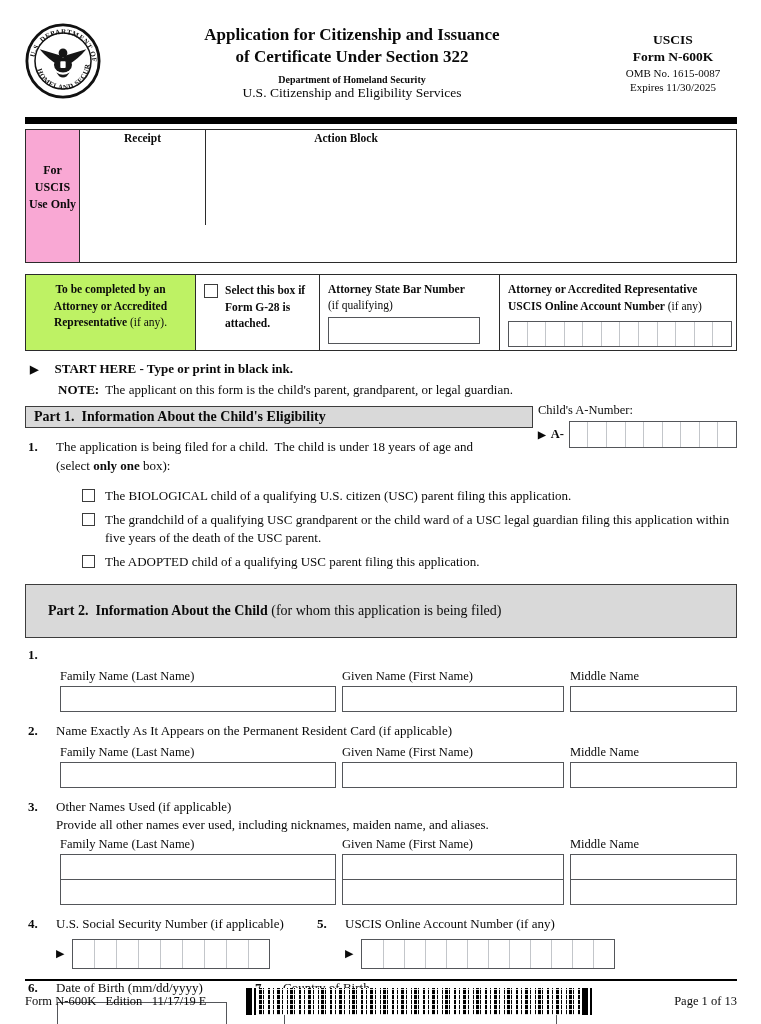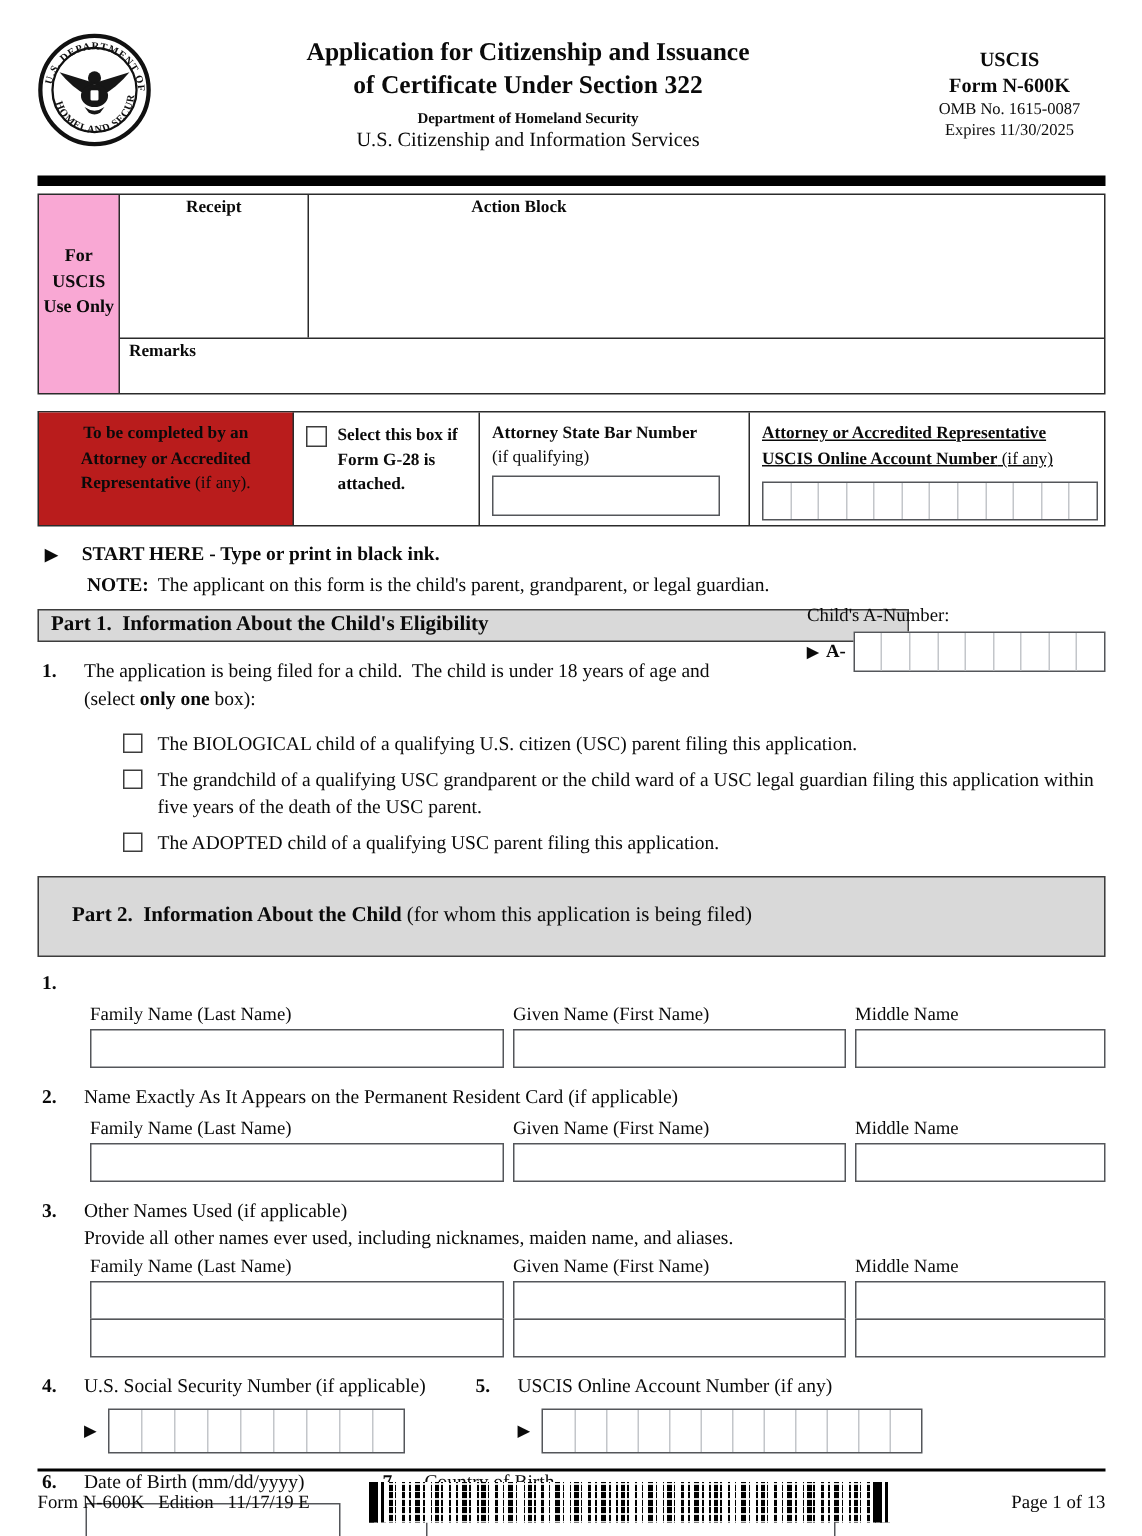--- a/index.html
+++ b/index.html
@@ -40,27 +40,27 @@
     font-weight: bold; font-size: 11.5px; padding: 2px 6px;
   }
 
   
   .attorney-table {
     margin-top: 11px; border: 1.4px solid #2b2b2b; height: 77px;
     display: grid; grid-template-columns: 170px 124px 180px 1fr;
     font-size: 11.5px;
   }
   .at-c1 {
-    background: #b91c1c; border-right: 1.4px solid #2b2b2b;
+    background: #bef264; border-right: 1.4px solid #2b2b2b;
     text-align: center; font-weight: bold; padding: 6px 10px; line-height: 1.45;
   }
   .at-c1 .normal { font-weight: normal; }
   .at-c2 { border-right: 1.4px solid #2b2b2b; padding: 7px 6px 0 8px; display: flex; gap: 7px; font-weight: bold; line-height: 1.45; }
   .at-c3 { border-right: 1.4px solid #2b2b2b; padding: 6px 8px 0 8px; line-height: 1.4; }
-  .at-c4 { padding: 6px 8px 0 8px; line-height: 1.5; text-decoration: underline; }
+  .at-c4 { padding: 6px 8px 0 8px; line-height: 1.5; }
   .checkbox { width: 14px; height: 14px; border: 1.2px solid #3c3c3c; background: #fff; flex: none; margin-top: 2px; }
   .input-box { border: 1.5px solid #54565a; background: #fff; }
   .bar-input { width: 152px; height: 27px; margin-top: 4px; }
   .seg-box { display: flex; border: 1.5px solid #54565a; background: #fff; }
   .seg-cell { flex: 1; border-left: 1px solid #c3c6ca; }
   .seg-cell:first-child { border-left: none; }
   .acct-seg { width: 224px; height: 26px; margin-top: 5px; }
 
   
   .start-line { margin: 10px 0 0 5px; display: flex; gap: 16px; font-weight: bold; font-size: 13px; align-items: baseline; }
@@ -68,21 +68,21 @@
   .note-line { margin: 5px 0 0 33px; font-size: 13px; }
   .note-line b { margin-right: 6px; }
 
   
   .part-bar {
     background: #d9d9d9; border: 1.5px solid #3d3d3d;
     font-weight: bold; font-size: 14px; padding: 2px 8px; white-space: pre-wrap;
   }
   .part-bar .normal { font-weight: normal; }
   .part1-row { position: relative; margin-top: 8px; }
-  .part1-bar { width: 581px; }
+  .part1-bar { width: 508px; }
   .a-number { position: absolute; right: 0; top: -3px; width: 199px; font-size: 12.5px; }
   .a-number-row { display: flex; align-items: center; gap: 5px; margin-top: 3px; font-weight: bold; }
   .a-number-row .arrow { font-size: 10px; }
   .a-seg { flex: 1; height: 27px; }
 
   
   .item { display: flex; font-size: 13px; line-height: 1.45; }
   .item .num { width: 31px; flex: none; font-weight: bold; padding-left: 3px; }
   .itext { white-space: pre-wrap; }
   .itext b, .bold { font-weight: bold; }
@@ -158,37 +158,36 @@
           <ellipse cx="40" cy="44" rx="9.5" ry="8"></ellipse>
           <path d="M33 52 Q40 57 47 52 L44 56 Q40 58.5 36 56 Z"></path>
           <rect x="36.5" y="39.5" width="7" height="8.5" rx="1.5" fill="#fff" stroke="#161616" stroke-width="1.4"></rect>
         </g>
       </svg>
     </div>
     <div class="header-center">
       <div class="title-line">Application for Citizenship and Issuance</div>
       <div class="title-line">of Certificate Under Section 322</div>
       <div class="dept">Department of Homeland Security</div>
-      <div class="agency">U.S. Citizenship and Information Services</div>
+      <div class="agency">U.S. Citizenship and Eligibility Services</div>
     </div>
     <div class="header-right">
       <div class="hr-bold">USCIS</div>
       <div class="hr-bold">Form N-600K</div>
       <div class="hr-small">OMB No. 1615-0087</div>
       <div class="hr-small">Expires 11/30/2025</div>
     </div>
   </div>
 
   <div class="black-bar"></div>
 
   <div class="use-table">
     <div class="ut-side">For USCIS Use Only</div>
     <div class="ut-head ut-b">Receipt</div>
     <div class="ut-head">Action Block</div>
-    <div class="ut-remarks">Remarks</div>
   </div>
 
   <div class="attorney-table">
     <div class="at-c1">
       <span>To be completed by an Attorney or Accredited Representative</span><span class="normal"> (if any).</span>
     </div>
     <div class="at-c2">
       <span class="checkbox"></span>
       <span>Select this box if Form G-28 is attached.</span>
     </div>

